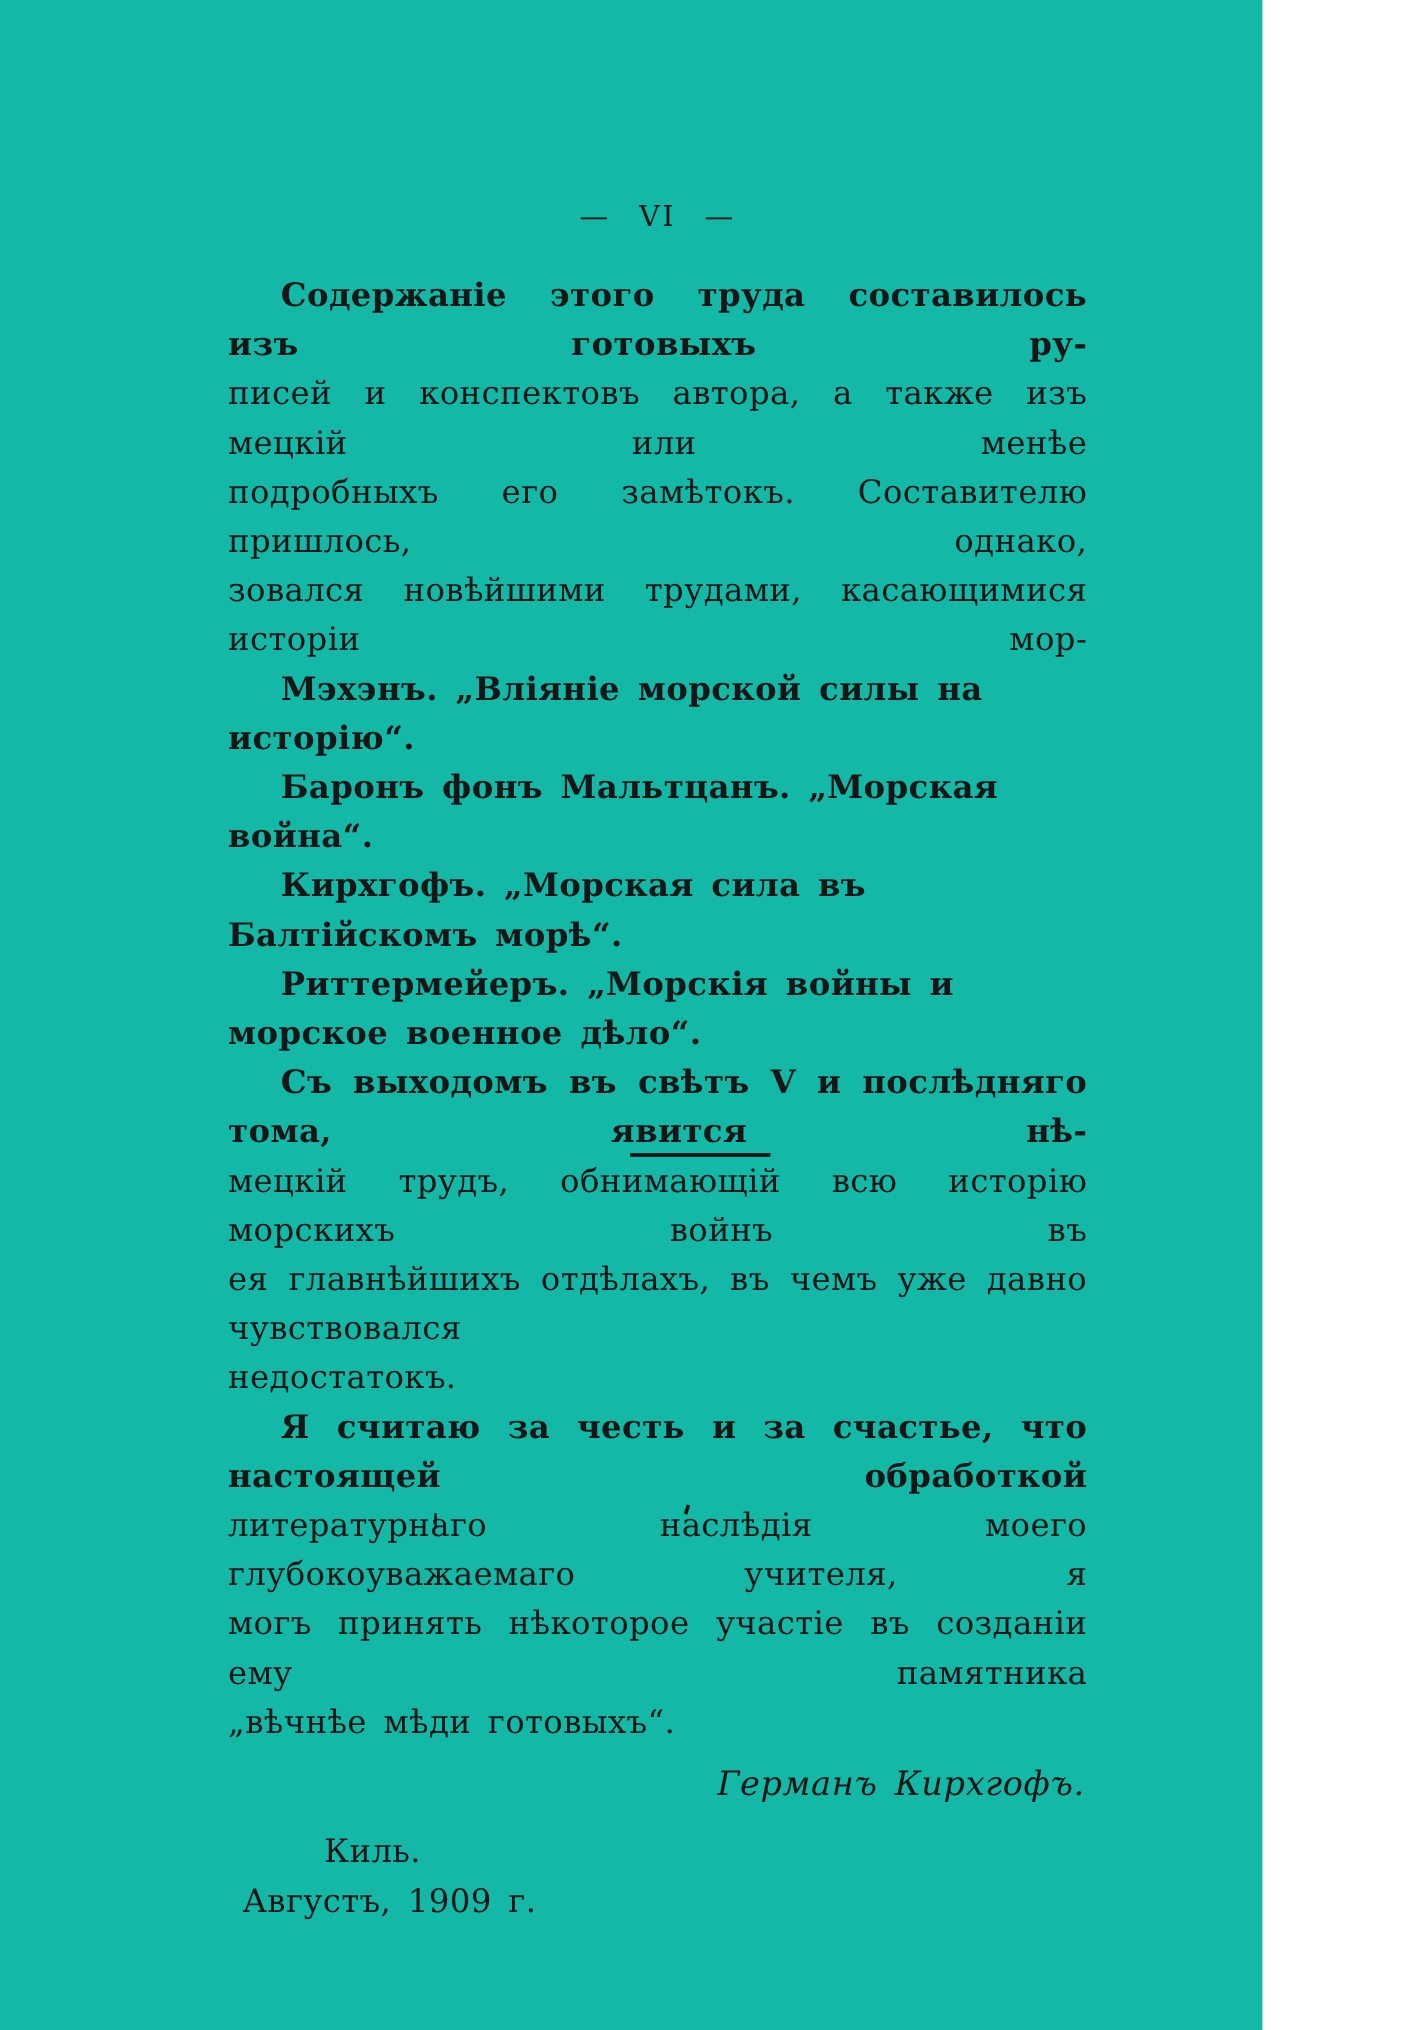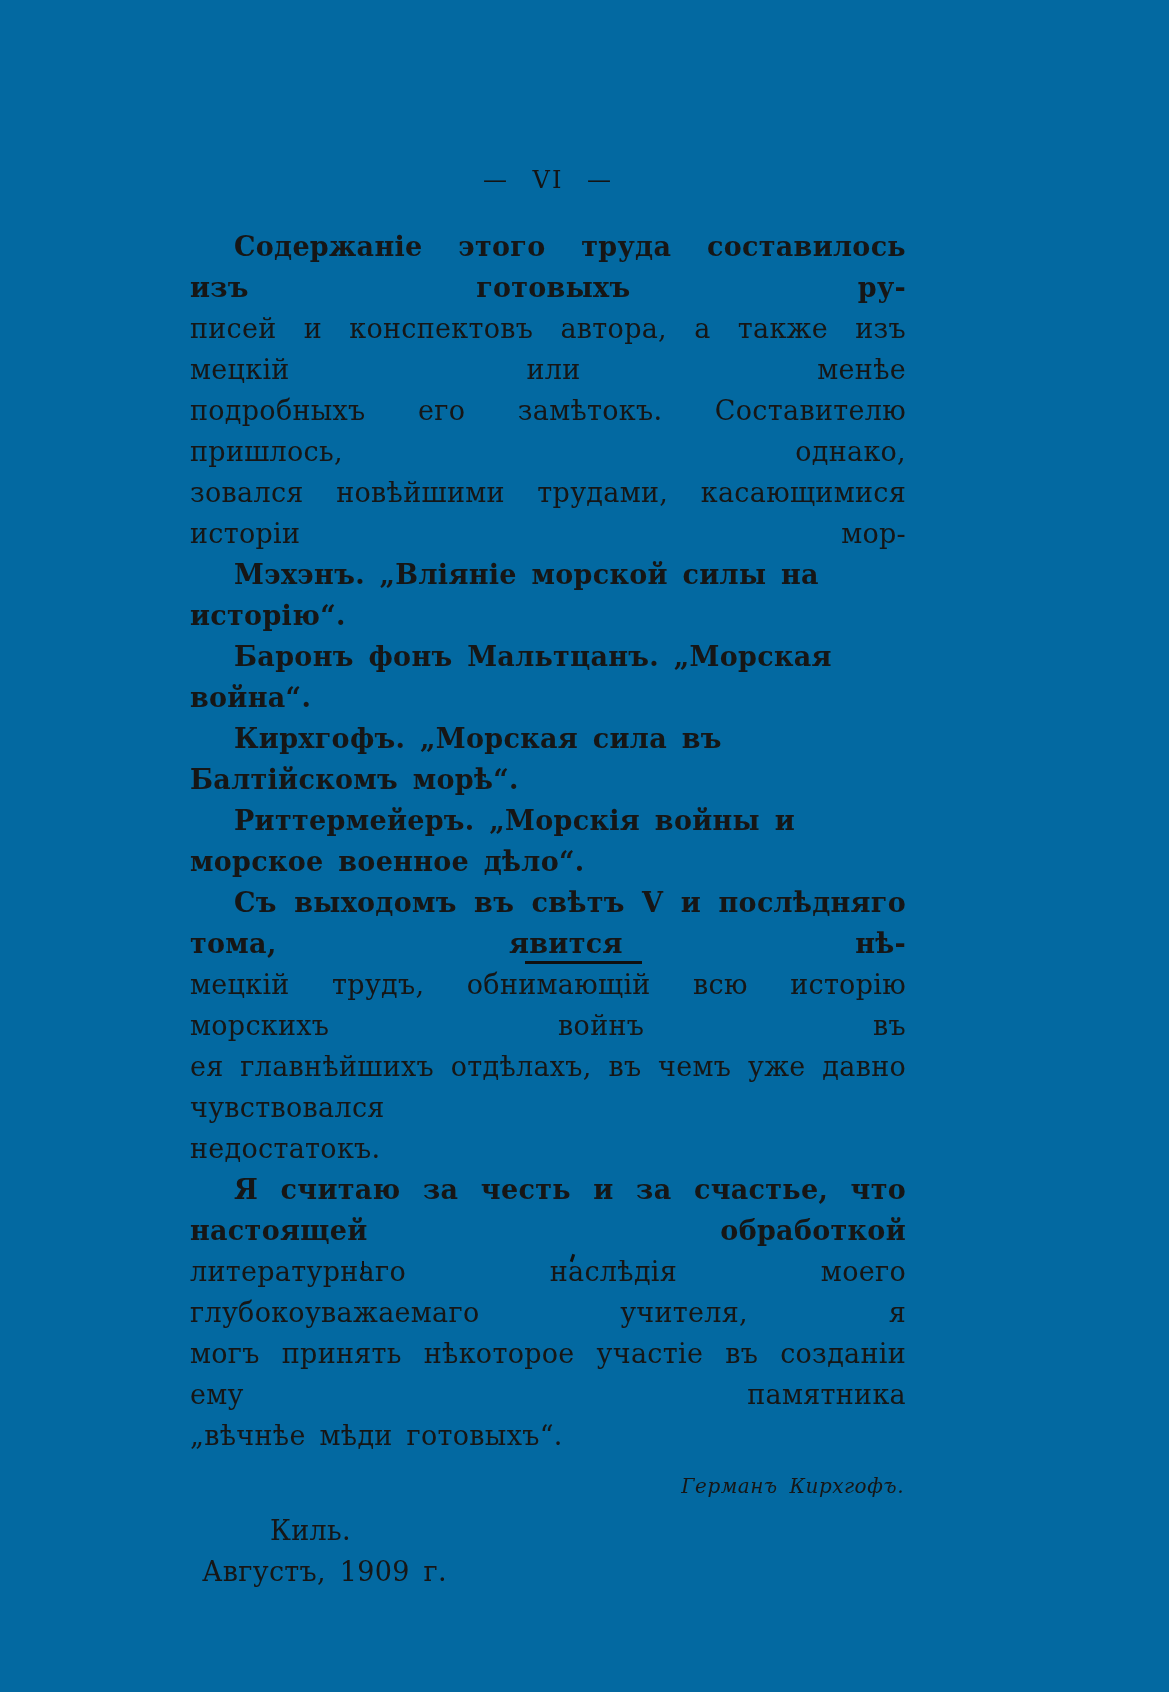--- a/index.html
+++ b/index.html
@@ -2,23 +2,23 @@
 <html><head>
 <meta charset="utf-8">
 <style>
   html, body {
     margin: 0;
     padding: 0;
     background: #ffffff;
   }
   .page {
     position: relative;
-    width: 1169px;
+    width: 1052px;
     height: 1692px;
-    background: #0369a1;
+    background: #14b8a6;
     color: #161616;
     font-family: "DejaVu Serif", serif;
     overflow: hidden;
   }
   .page-number {
     position: absolute;
     top: 166px;
     left: 190px;
     width: 716px;
     text-align: center;
@@ -37,26 +37,26 @@
     word-spacing: 5px;
     letter-spacing: 0.3px;
   }
   .line { text-align: left; white-space: normal; }
   .line.justify { text-align: justify; text-align-last: justify; }
   .line.indent { text-indent: 44px; font-weight: bold; }
   .signature {
     margin-top: 10px;
     text-align: right;
     font-style: italic;
-    font-size: 20px;
+    font-size: 28px;
     padding-right: 2px;
     letter-spacing: 0.5px;
   }
   .place-line {
-    margin-top: 3px;
+    margin-top: 16px;
     margin-left: 80px;
     font-size: 27px;
   }
   .date-line {
     margin-top: 0px;
     margin-left: 12px;
     font-size: 27px;
   }
   .divider {
     position: absolute;

